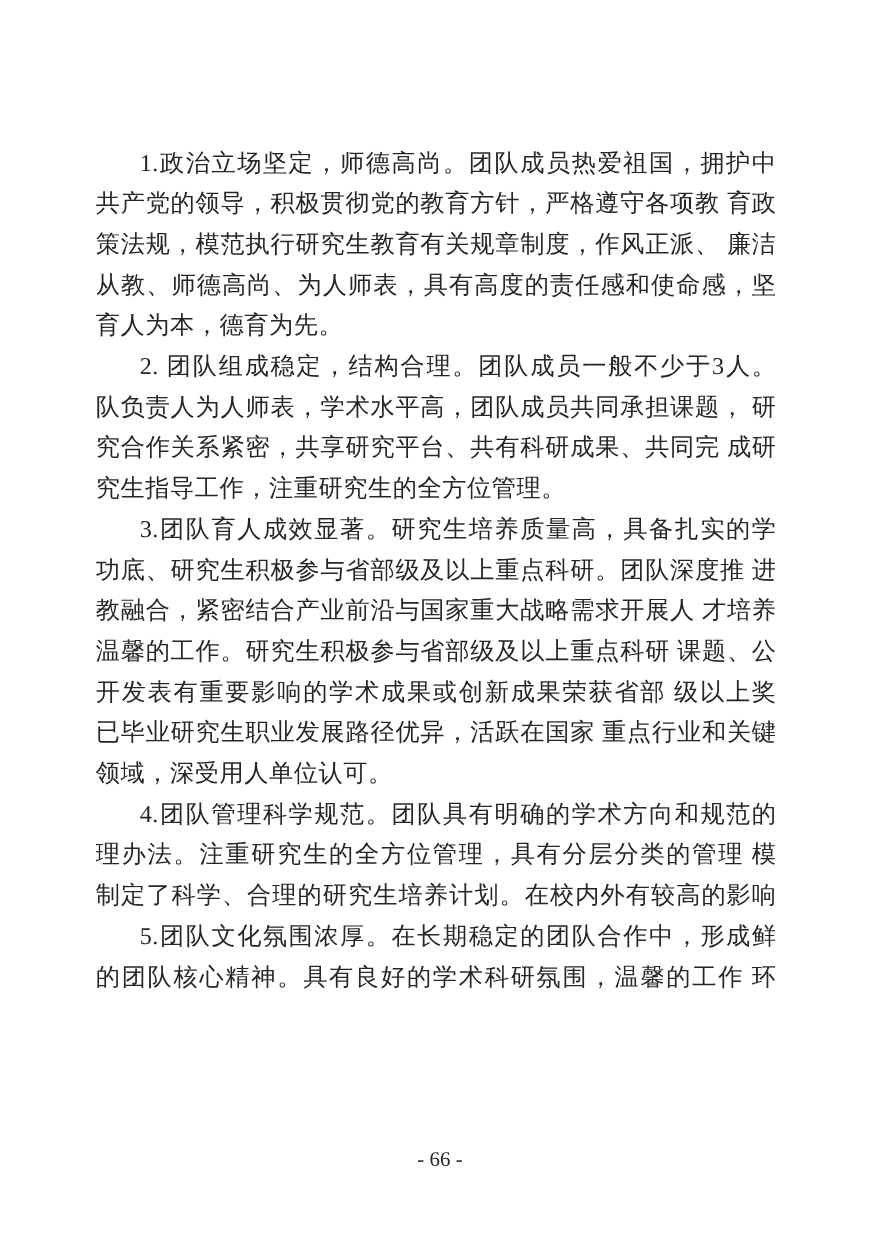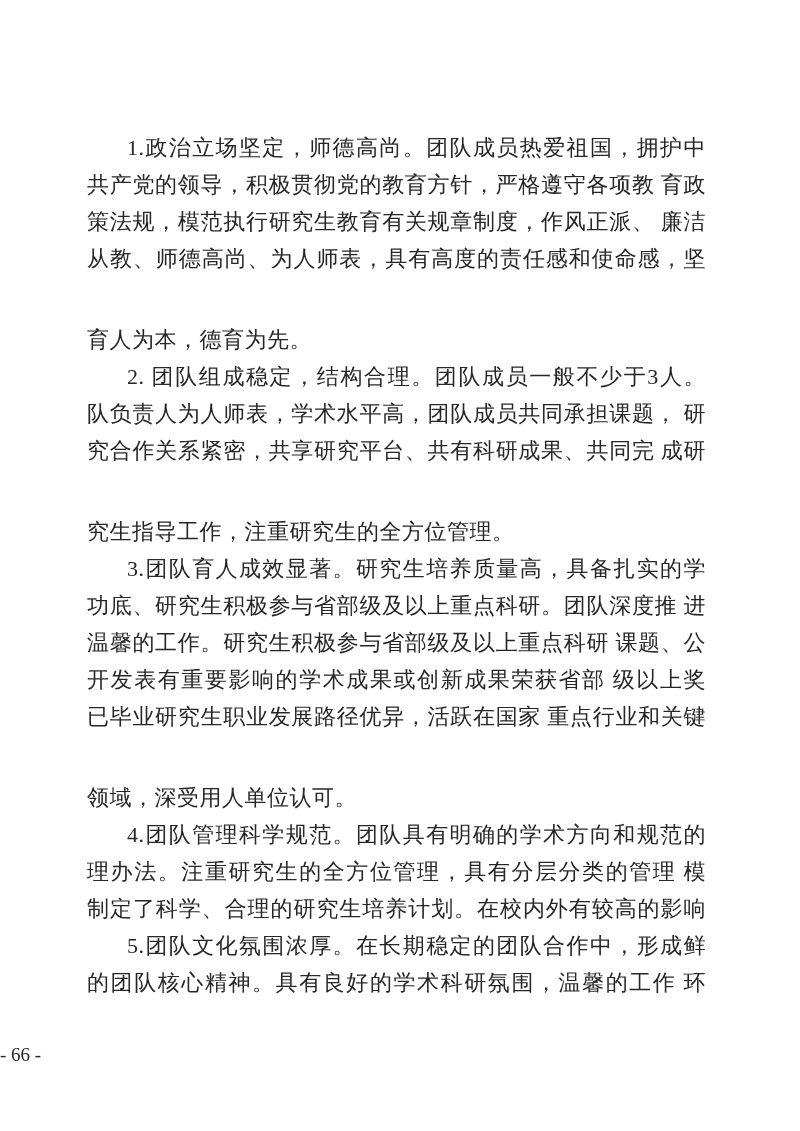--- a/index.html
+++ b/index.html
@@ -39,28 +39,27 @@
     text-align-last: justify;
     letter-spacing: 0.5px;
     white-space: normal;
   }
   .ln-first {
     text-indent: 40px;
   }
   .ln-last {
     text-align: left;
     text-align-last: left;
-    margin-top: 44px;
   }
   .footer {
     position: absolute;
     left: 0;
     top: 1043px;
     width: 100%;
-    text-align: left;
+    text-align: center;
     font-size: 19px;
     color: #262626;
     line-height: 24px;
   }
 </style>
 </head>
 <body>
 
 <div class="page">
 
@@ -77,20 +76,21 @@
     <div class="para">
       <div class="ln ln-first">2. 团队组成稳定，结构合理。团队成员一般不少于3人。 团</div>
       <div class="ln">队负责人为人师表，学术水平高，团队成员共同承担课题， 研</div>
       <div class="ln">究合作关系紧密，共享研究平台、共有科研成果、共同完 成研</div>
       <div class="ln ln-last">究生指导工作，注重研究生的全方位管理。</div>
     </div>
 
     <div class="para">
       <div class="ln ln-first">3.团队育人成效显著。研究生培养质量高，具备扎实的学 术</div>
       <div class="ln">功底、研究生积极参与省部级及以上重点科研。团队深度推 进产</div>
+      <div class="ln">教融合，紧密结合产业前沿与国家重大战略需求开展人 才培养</div>
       <div class="ln">温馨的工作。研究生积极参与省部级及以上重点科研 课题、公</div>
       <div class="ln">开发表有重要影响的学术成果或创新成果荣获省部 级以上奖励。</div>
       <div class="ln">已毕业研究生职业发展路径优异，活跃在国家 重点行业和关键</div>
       <div class="ln ln-last">领域，深受用人单位认可。</div>
     </div>
 
     <div class="para">
       <div class="ln ln-first">4.团队管理科学规范。团队具有明确的学术方向和规范的管</div>
       <div class="ln">理办法。注重研究生的全方位管理，具有分层分类的管理 模式。</div>
       <div class="ln">制定了科学、合理的研究生培养计划。在校内外有较高的影响力</div>

